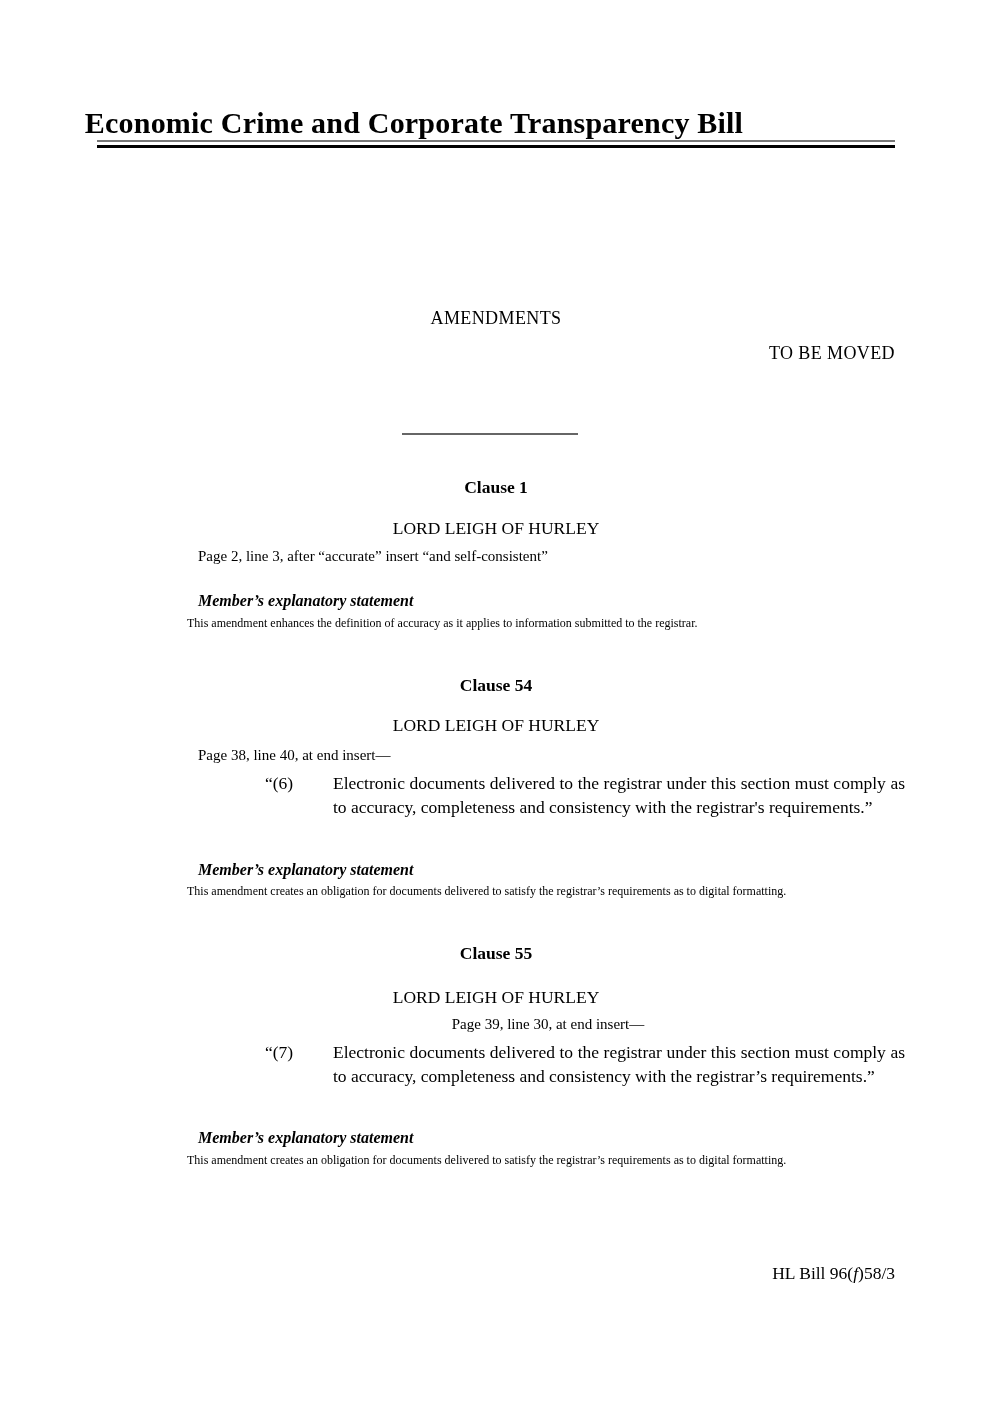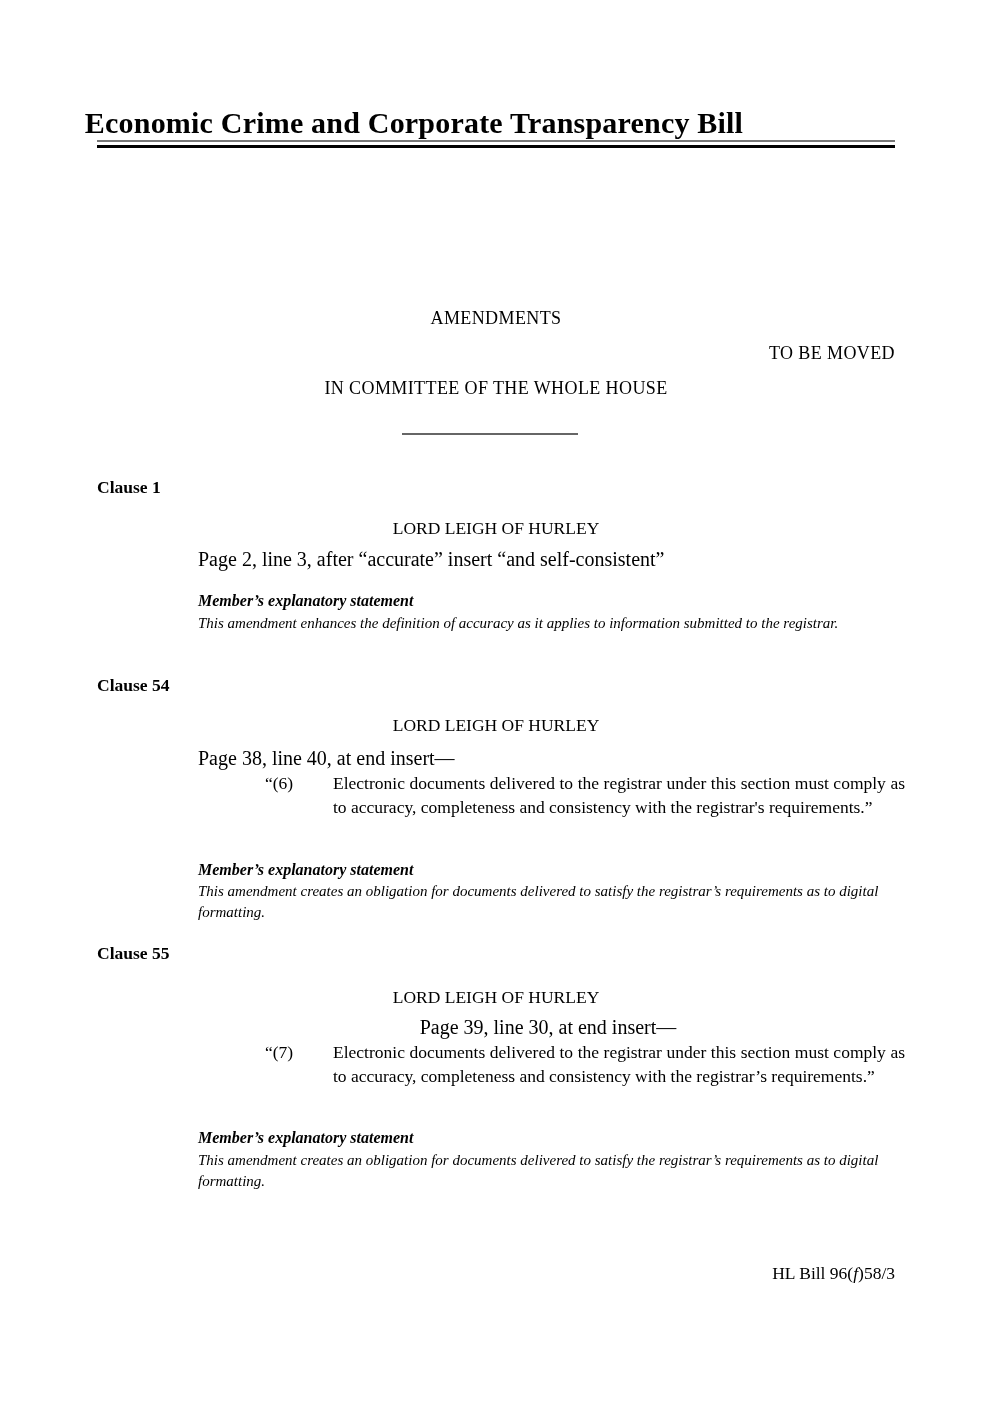--- a/index.html
+++ b/index.html
@@ -50,33 +50,34 @@
   .sep-rule {
     top: 433px;
     left: 402px;
     width: 176px;
     border-top: 2px solid #666666;
   }
 
   .clause-heading {
     left: 97px;
     width: 798px;
+    text-align: center;
     font-size: 17.5px;
     font-weight: bold;
   }
   .sponsor {
     left: 97px;
     width: 798px;
     text-align: center;
     font-size: 17.5px;
   }
   .instruction {
     left: 198px;
     width: 700px;
-    font-size: 20px;
+    font-size: 15px;
   }
   .quote-block {
     left: 265px;
     width: 640px;
     display: flex;
     font-size: 17.5px;
     line-height: 23.5px;
   }
   .quote-marker {
     flex: none;
@@ -89,24 +90,23 @@
     margin-left: 20px;
   }
   .expl-heading {
     left: 198px;
     width: 690px;
     font-size: 16px;
     font-weight: bold;
     font-style: italic;
   }
   .expl-text {
-    left: 198px;
+    left: 187px;
     width: 685px;
-    font-size: 15px;
-    font-style: italic;
+    font-size: 12px;
     line-height: 21px;
   }
 
   .c1-heading { top: 477px; }
   .c1-sponsor { top: 518px; }
   .c1-instruction { top: 548px; }
   .c1-expl-heading { top: 592px; }
   .c1-expl-text { top: 613px; }
 
   .c54-heading { top: 675px; }
@@ -136,21 +136,20 @@
 </head>
 <body>
 
 <div class="page">
 
   <div class="abs doc-title">Economic Crime and Corporate Transparency Bill</div>
   <div class="abs title-rule"></div>
 
   <div class="abs heading-line hl1">AMENDMENTS</div>
   <div class="abs heading-line hl2">TO BE MOVED</div>
-  <div class="abs heading-line hl3">IN COMMITTEE OF THE WHOLE HOUSE</div>
 
   <div class="abs sep-rule"></div>
 
   <div class="abs clause-heading c1-heading">Clause 1</div>
   <div class="abs sponsor c1-sponsor">LORD LEIGH OF HURLEY</div>
   <div class="abs instruction c1-instruction">Page 2, line 3, after “accurate” insert “and self-consistent”</div>
   <div class="abs expl-heading c1-expl-heading">Member’s explanatory statement</div>
   <div class="abs expl-text c1-expl-text">This amendment enhances the definition of accuracy as it applies to information submitted to the registrar.</div>
 
   <div class="abs clause-heading c54-heading">Clause 54</div>

